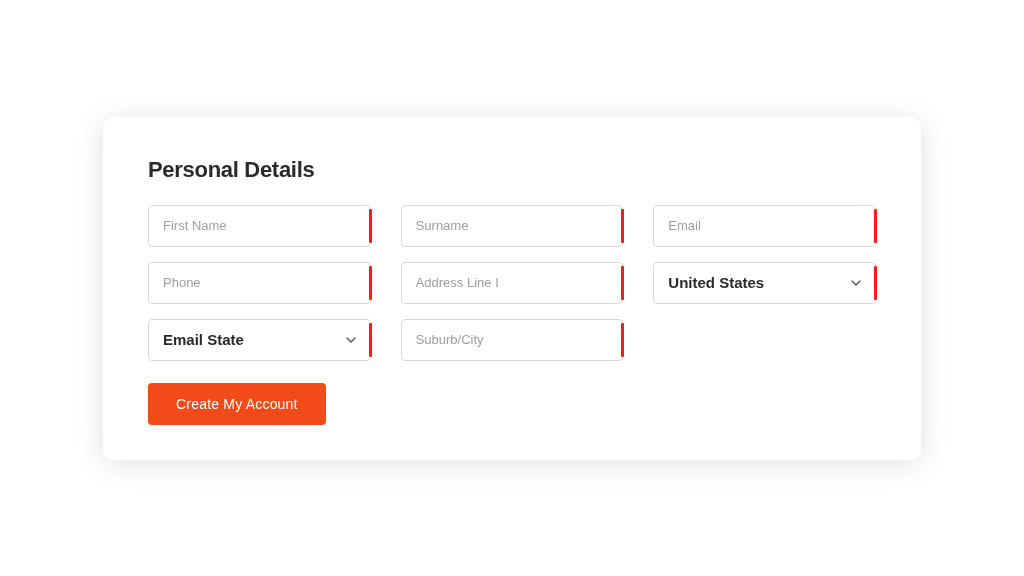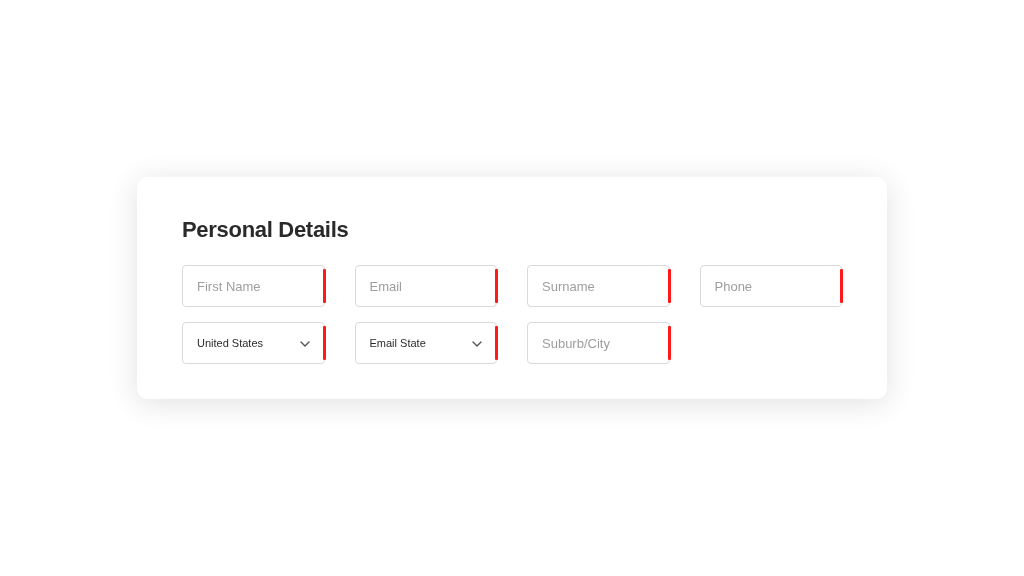--- a/index.html
+++ b/index.html
@@ -13,33 +13,33 @@
       width: 1024px;
       height: 576px;
       display: flex;
       align-items: center;
       justify-content: center;
     }
     .card {
       background: #fff;
       border-radius: 10px;
       box-shadow: 0 4px 30px rgba(0,0,0,0.12);
-      width: 750px;
+      width: 818px;
       padding: 40px 45px 35px 45px;
     }
     .heading {
       font-size: 22px;
       font-weight: 800;
       color: #2a2a2a;
       margin-bottom: 22px;
       letter-spacing: -0.3px;
     }
     .form-grid {
       display: grid;
-      grid-template-columns: 1fr 1fr 1fr 1fr;
+      grid-template-columns: 1fr 1fr 1fr;
       column-gap: 30px;
       row-gap: 15px;
     }
     .field-wrap {
       position: relative;
       border: 1px solid #d9d9d9;
       border-radius: 4px;
       height: 42px;
       display: flex;
       align-items: center;
@@ -62,22 +62,22 @@
       width: 100%;
       font-size: 13px;
       color: #333;
       background: transparent;
     }
     .field-input::placeholder {
       color: #9e9e9e;
       font-weight: 500;
     }
     .select-display {
-      font-size: 11px;
-      font-weight: 400;
+      font-size: 15px;
+      font-weight: 700;
       color: #2a2a2a;
       flex: 1;
       cursor: pointer;
     }
     .chevron {
       color: #555;
       font-size: 10px;
       pointer-events: none;
     }
     .submit-row {
@@ -101,31 +101,34 @@
 <div class="card">
   <h2 class="heading">Personal Details</h2>
 
   <div class="form-grid">
 
     <div class="field-wrap required">
       <input class="field-input" type="text" placeholder="First Name" style="">
     </div>
 
     <div class="field-wrap required">
-      <input class="field-input" type="email" placeholder="Email" style="">
+      <input class="field-input" type="text" placeholder="Surname" style="">
     </div>
 
     <div class="field-wrap required">
-      <input class="field-input" type="text" placeholder="Surname" style="">
+      <input class="field-input" type="email" placeholder="Email" style="">
     </div>
 
     <div class="field-wrap required">
       <input class="field-input" type="tel" placeholder="Phone" style="">
     </div>
 
+    <div class="field-wrap required">
+      <input class="field-input" type="text" placeholder="Address Line I" style="">
+    </div>
 
 
     <div class="field-wrap required">
       <span class="select-display">United States</span>
       <span class="chevron">
         <svg width="10" height="6" viewBox="0 0 10 6">
             <path d="M1 1l4 4 4-4" stroke="#555" stroke-width="1.4" fill="none" stroke-linecap="round" stroke-linejoin="round"></path>
           </svg>
       </span>
     </div>
@@ -141,13 +144,16 @@
 
     <div class="field-wrap required">
       <input class="field-input" type="text" placeholder="Suburb/City" style="">
     </div>
 
 
 
 
   </div>
 
+  <div class="submit-row">
+    <button class="submit-btn">Create My Account</button>
+  </div>
 </div>
 
 </body></html>

